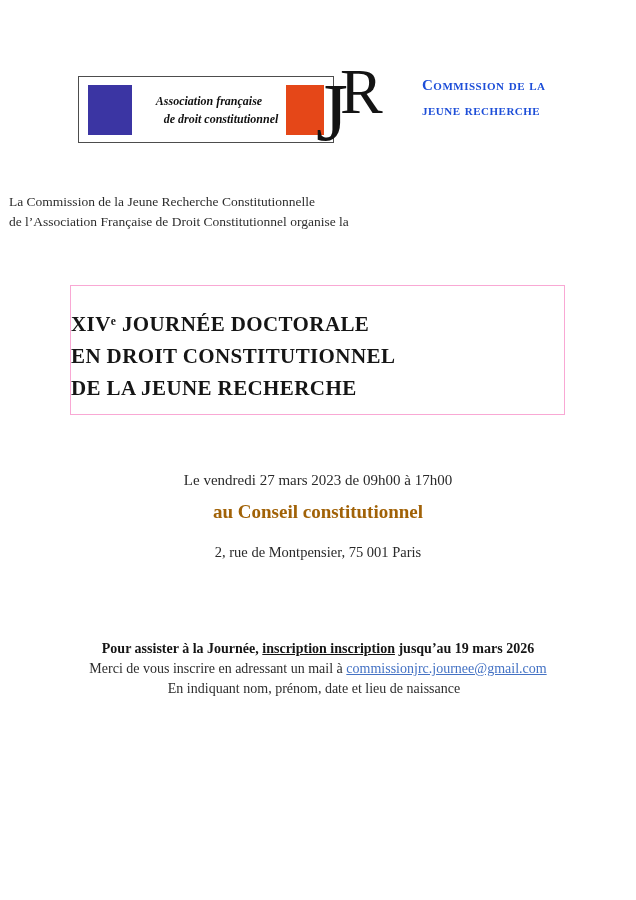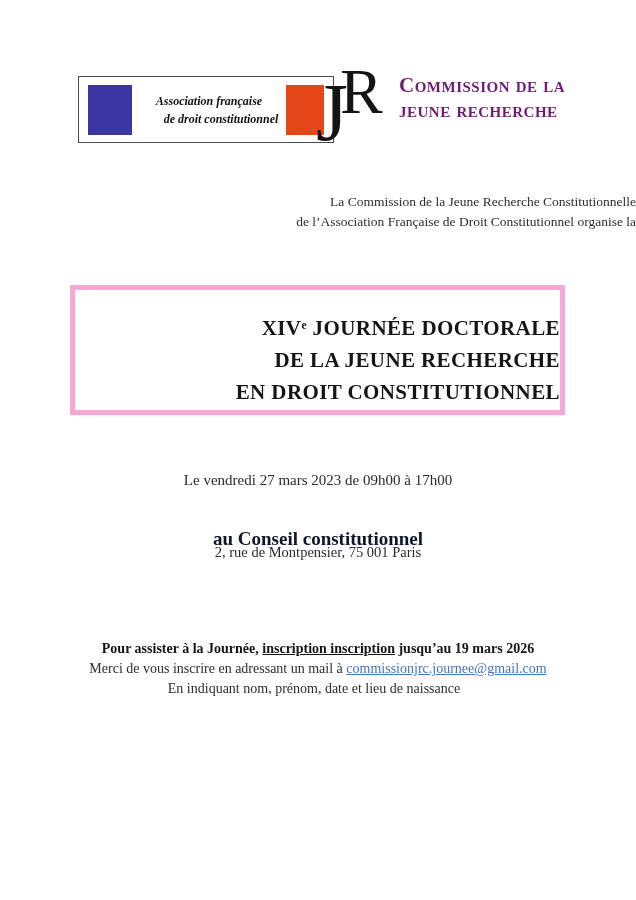--- a/index.html
+++ b/index.html
@@ -62,48 +62,48 @@
     line-height: 1;
   }
   .mono-r {
     position: absolute;
     left: 22px; top: -4px;
     font-size: 64px;
     line-height: 1;
   }
   .jrc-title {
     position: absolute;
-    left: 399px; top: 73px;
+    left: 422px; top: 73px;
     font-variant: small-caps;
     font-weight: 600;
-    font-size: 21px;
+    font-size: 15px;
     line-height: 25px;
     letter-spacing: 0.5px;
-    color: #701a75;
+    color: #1d4ed8;
     white-space: nowrap;
   }
 
   
   .intro {
     position: absolute;
     left: 9px; right: 0; top: 192px;
-    text-align: right;
+    text-align: left;
     font-size: 13.5px;
     line-height: 20px;
     color: #2d2d2d;
     font-family: Liberation Serif, serif;
   }
 
   
   .title-box {
     position: absolute;
     left: 70px; top: 285px;
     width: 495px; height: 130px;
-    border: 5px solid #f9a8d4;
-    text-align: right;
+    border: 1px solid #f9a8d4;
+    text-align: left;
     padding-top: 19px;
   }
   .title-line {
     font-weight: bold;
     font-size: 21px;
     line-height: 32px;
     letter-spacing: 0.4px;
     color: #151515;
     white-space: nowrap;
   }
@@ -115,25 +115,25 @@
   
   .event-datetime {
     position: absolute;
     left: 0; right: 0; top: 472px;
     text-align: center;
     font-size: 15px;
     color: #2a2a2a;
   }
   .event-venue {
     position: absolute;
-    left: 0; right: 0; top: 528px;
+    left: 0; right: 0; top: 501px;
     text-align: center;
     font-size: 19px;
     font-weight: bold;
-    color: #0f172a;
+    color: #a16207;
   }
   .event-address {
     position: absolute;
     left: 0; right: 0; top: 536px;
     text-align: center;
     font-size: 14.5px;
     color: #2a2a2a;
     margin-top: 8px;
   }
 
@@ -191,22 +191,22 @@
 
   <div class="intro">
     <div>La Commission de la Jeune Recherche Constitutionnelle</div>
     <div>de l’Association Française de Droit Constitutionnel organise la</div>
   </div>
 
   <div class="title-box">
     <div class="title-line">
       <span>XIV</span><sup>e</sup><span> JOURNÉE DOCTORALE</span>
     </div>
+    <div class="title-line">EN DROIT CONSTITUTIONNEL</div>
     <div class="title-line">DE LA JEUNE RECHERCHE</div>
-    <div class="title-line">EN DROIT CONSTITUTIONNEL</div>
   </div>
 
   <div class="event-datetime">Le vendredi 27 mars 2023 de 09h00 à 17h00</div>
   <div class="event-venue">au Conseil constitutionnel</div>
   <div class="event-address">2, rue de Montpensier, 75 001 Paris</div>
 
   <div class="reg-line1">
     <span>Pour assister à la Journée, </span><span class="reg-underline">inscription inscription</span><span> jusqu’au 19 mars 2026</span>
   </div>
   <div class="reg-line2">

